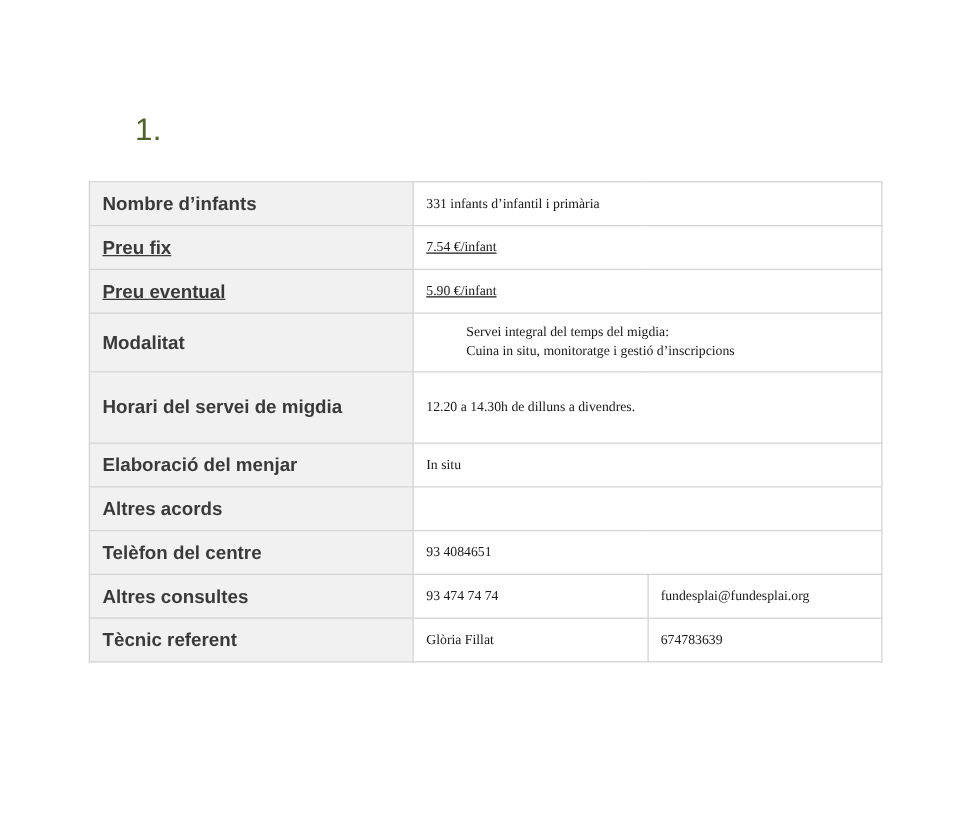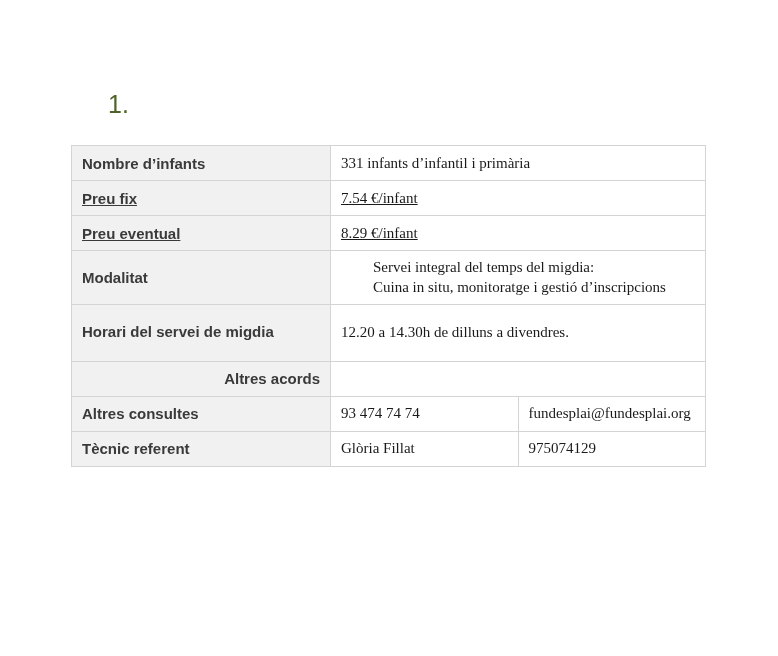--- a/index.html
+++ b/index.html
@@ -54,42 +54,42 @@
     width: 238px;
     background: #f1f1f1;
     font-family: "Liberation Sans", sans-serif;
     font-size: 15px;
     font-weight: bold;
     color: #3a3a3a;
     padding-left: 12px;
   }
   td.value {
     font-family: "Liberation Serif", serif;
-    font-size: 15px;
+    font-size: 11px;
     color: #1a1a1a;
     padding-left: 10px;
   }
   td.value .line {
     display: block;
     line-height: 1.35;
     margin-left: 32px;
   }
   tr.r-nombre td { height: 22px; }
   tr.r-preufix td { height: 22px; text-decoration: underline; }
   tr.r-preueventual td { height: 22px; text-decoration: underline; }
   tr.r-modalitat td { height: 34px; }
   tr.r-horari-migdia td { height: 44px; }
   tr.r-horari-migdia td.label {
     line-height: 1.9;
     padding-top: 2px;
     padding-bottom: 2px;
   }
   tr.r-horari-intensiva td { height: 22px; }
   tr.r-elaboracio td { height: 22px; }
-  tr.r-altres-acords td { height: 22px; text-align: right; }
+  tr.r-altres-acords td { height: 22px; }
   tr.r-telefon td { height: 22px; }
   tr.r-consultes td { height: 22px; }
   tr.r-tecnic td { height: 22px; }
   .split-left { width: 172px; }
 </style>
 </head>
 <body>
 
 <div class="page">
 
@@ -103,47 +103,55 @@
         <tr class="r-nombre">
           <td class="label">Nombre d’infants</td>
           <td class="value" colspan="2">331 infants d’infantil i primària</td>
         </tr>
         <tr class="r-preufix">
           <td class="label">Preu fix</td>
           <td class="value" colspan="2">7.54 €/infant</td>
         </tr>
         <tr class="r-preueventual">
           <td class="label">Preu eventual</td>
-          <td class="value" colspan="2">8.29 €/infant</td>
+          <td class="value" colspan="2">5.90 €/infant</td>
         </tr>
         <tr class="r-modalitat">
           <td class="label">Modalitat</td>
           <td class="value" colspan="2">
             <span class="line">Servei integral del temps del migdia:</span>
             <span class="line">Cuina in situ, monitoratge i gestió d’inscripcions</span>
           </td>
         </tr>
         <tr class="r-horari-migdia">
           <td class="label">
             <span class="line">Horari del servei de</span>
             <span class="line">migdia</span>
           </td>
           <td class="value" colspan="2">12.20 a 14.30h de dilluns a divendres.</td>
         </tr>
+        <tr class="r-elaboracio">
+          <td class="label">Elaboració del menjar</td>
+          <td class="value" colspan="2">In situ</td>
+        </tr>
         <tr class="r-altres-acords">
           <td class="label">Altres acords</td>
           <td class="value" colspan="2"></td>
+        </tr>
+        <tr class="r-telefon">
+          <td class="label">Telèfon del centre</td>
+          <td class="value" colspan="2">93 4084651</td>
         </tr>
         <tr class="r-consultes">
           <td class="label">Altres consultes</td>
           <td class="value split-left">93 474 74 74</td>
           <td class="value">fundesplai@fundesplai.org</td>
         </tr>
         <tr class="r-tecnic">
           <td class="label">Tècnic referent</td>
           <td class="value split-left">Glòria Fillat</td>
-          <td class="value">975074129</td>
+          <td class="value">674783639</td>
         </tr>
       </tbody>
     </table>
   </div>
 
 </div>
 
 </body></html>

